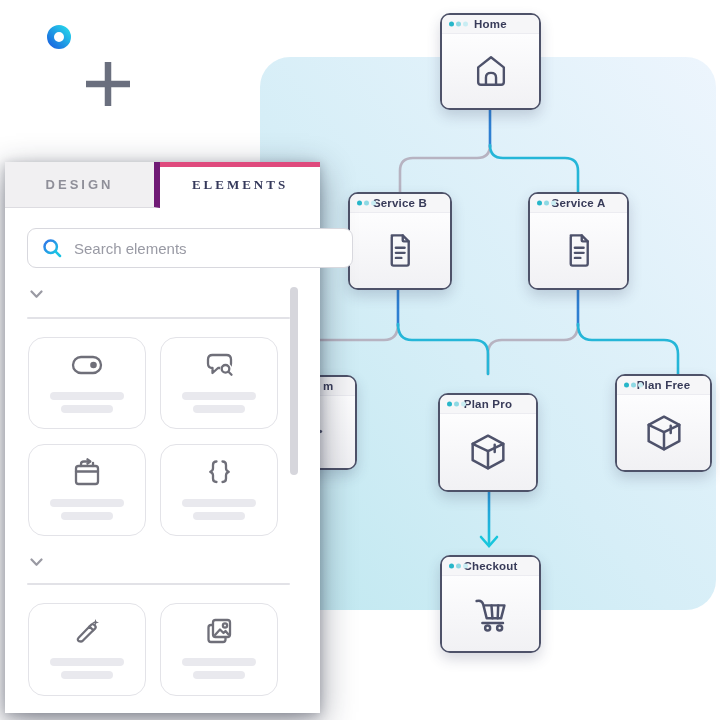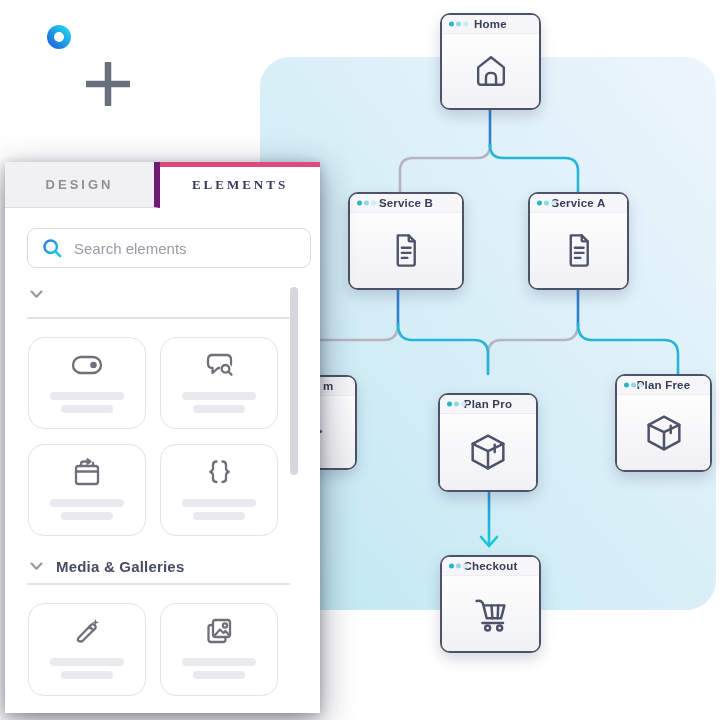--- a/index.html
+++ b/index.html
@@ -54,21 +54,21 @@
   }
   .tabbar { position:relative; height:46px; display:flex; }
   .tab { flex:none; display:flex; align-items:center; justify-content:center;
          font-size:13px; font-weight:700; letter-spacing:3px; cursor:pointer; }
   .tab-design { width:155px; background:#f1f0f2; color:#8f8f99;
                 border-bottom:1px solid #dddce1; border-right:6px solid #701a75; }
   .tab-elements { width:160px; background:#ffffff; color:#35395b; position:relative;font-family:Liberation Serif, serif; }
   .tab-elements::before { content:""; position:absolute; left:0; top:0; right:0; height:5px; background:#df4a7d; }
 
   .search-box {
-    position:absolute; left:22px; top:66px; width:284px; height:40px;
+    position:absolute; left:22px; top:66px; width:326px; height:40px;
     border:1.5px solid #d8d8de; border-radius:9px; background:#fff;
     display:flex; align-items:center; padding-left:14px; gap:11px;
   }
   .search-box input {
     border:none; outline:none; flex:1; font-size:15px; color:#55596e;
     font-family:"Liberation Sans","DejaVu Sans",sans-serif; background:transparent;
   }
   .search-box input::placeholder { color:#999aa4; }
 
   .section-head { position:absolute; left:25px; display:flex; align-items:center; gap:13px; }
@@ -142,21 +142,21 @@
       <span class="node-label">Home</span>
     </div>
     <div class="node-body">
       <svg width="44" height="44" viewBox="0 0 48 48" fill="none" stroke="#4e526b" stroke-width="2.6" stroke-linecap="round" stroke-linejoin="round">
         <path d="M10,36 V20 L24,9 L38,20 V36 Q38,39 35,39 H13 Q10,39 10,36 Z"></path>
         <path d="M18.5,39 V31 Q18.5,26 24,26 Q29.5,26 29.5,31 V39"></path>
       </svg>
     </div>
   </div>
 
-  <div class="node" style="left:348px;top:192px;width:116px;height:98px">
+  <div class="node" style="left:348px;top:192px;width:104px;height:98px">
     <div class="node-header">
       <span class="dots">
           <i class="d1"></i>
           <i class="d2"></i>
           <i class="d3"></i>
         </span>
       <span class="node-label">Service B</span>
     </div>
     <div class="node-body">
       <svg width="44" height="44" viewBox="0 0 48 48" fill="none" stroke="#4e526b" stroke-width="2.6" stroke-linecap="round" stroke-linejoin="round">
@@ -338,21 +338,20 @@
         </svg>
       </div>
       <span class="bar bar-wide"></span>
       <span class="bar bar-narrow"></span>
     </div>
 
     <div class="section-head" style="top:396px">
       <svg width="13" height="9" viewBox="0 0 13 9" fill="none">
         <path d="M1.5,1.5 L6.5,6.8 L11.5,1.5" stroke="#9a9aa3" stroke-width="2.2" stroke-linecap="round" stroke-linejoin="round"></path>
       </svg>
-      <span class="section-title">Media &amp; Galleries</span>
     </div>
     <div class="divider" style="top:421px"></div>
 
     <div class="card" style="left:23px;top:441px;height:93px">
       <div class="icon-slot">
         <svg width="28" height="28" viewBox="0 0 28 28" fill="none" stroke="#6f6f79" stroke-width="2.3" stroke-linecap="round" stroke-linejoin="round">
           <path d="M8,24.5 Q5.7,24.5 5,23.3 Q4.3,22 5.6,20.7 L16.5,9.5 L20.3,13.3 L9.5,24 Q8.8,24.5 8,24.5 Z"></path>
           <path d="M16.5,9.5 L18.2,7.8 Q19.6,6.4 21,7.8 L22,8.8 Q23.4,10.2 22,11.6 L20.3,13.3"></path>
           <path d="M22.5,2 L23.3,4.6 L26,5.4 L23.3,6.2 L22.5,8.8 L21.7,6.2 L19,5.4 L21.7,4.6 Z" fill="#6f6f79" stroke="none"></path>
         </svg>

